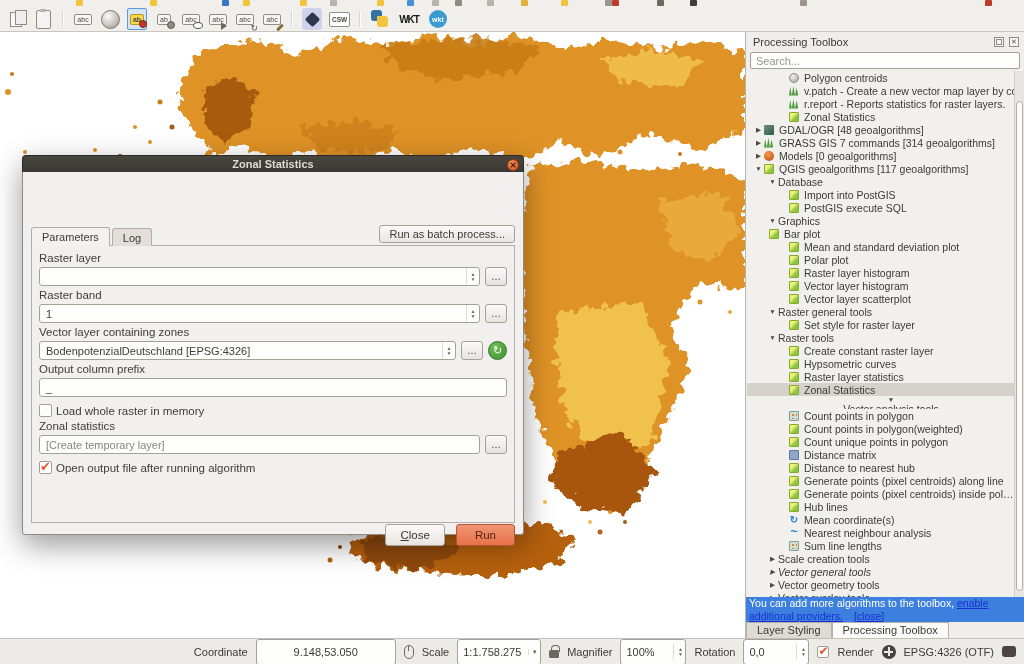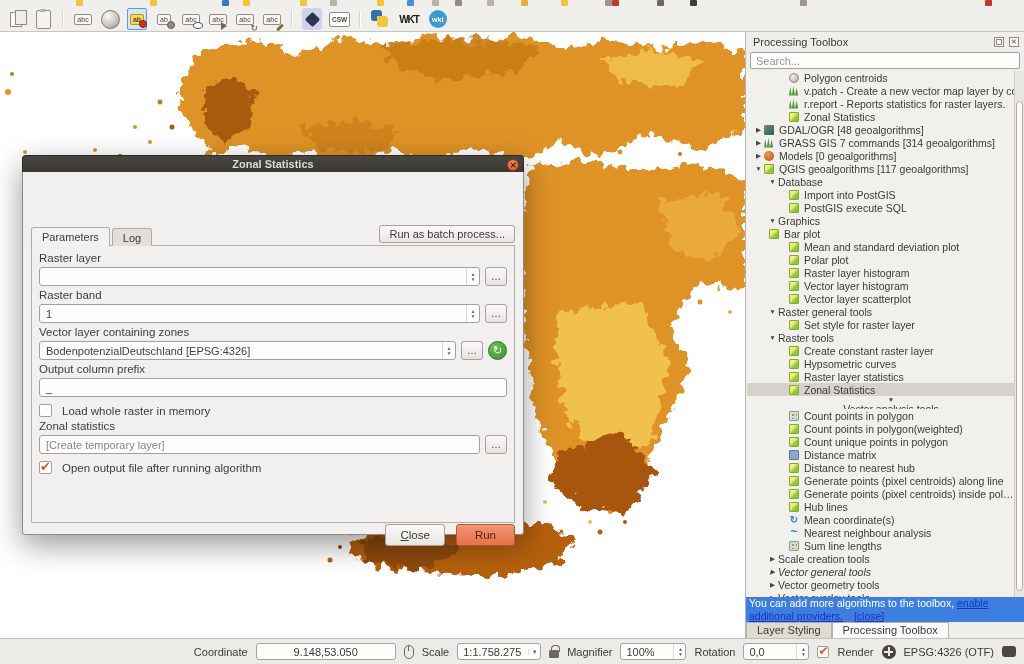--- a/index.html
+++ b/index.html
@@ -118,40 +118,40 @@
   .spinbox { width:13px; height:17px; display:flex; flex-direction:column; align-items:center;
     justify-content:center; color:#6b6862; font-size:5px; line-height:4.5px; border-left:1px solid #dedbd6;
     margin-right:-6px; }
   .spinbox::before { content:"▲"; } .spinbox::after { content:"▼"; }
   .dots-btn { width:22px; height:19px; background:linear-gradient(#fbfaf9,#e6e3df); border:1px solid #a6a29b;
     border-radius:3px; font-size:10px; line-height:16px; text-align:center; color:#4a4844; flex:none; }
   .btn-refresh { width:19px; height:19px; border-radius:50%; flex:none;
     background:radial-gradient(circle at 35% 30%,#6cbf58,#3f9033); border:1px solid #2e7526;
     color:#fff; font-size:11px; line-height:17px; text-align:center; }
   .btn-refresh::before { content:"↻"; }
-  .cbrow { display:flex; align-items:center; gap:10px; margin:7px 0 2px; }
+  .cbrow { display:flex; align-items:center; gap:4px; margin:7px 0 2px; }
   .cb { width:13px; height:13px; background:#fdfdfc; border:1px solid #a3a09a; border-radius:2px; position:relative; flex:none; }
   .cb.checked::after { content:"✔"; position:absolute; left:0px; top:-3px; font-size:13px; color:#e4572e; }
   .cblabel { font-size:11.5px; color:#3f3d39; }
   .placeholder { color:#8a8680; }
   #dlg-progress { position:absolute; left:8px; right:8px; top:331px; height:15px; background:#e6e4e0;
     border:1px solid #b2aea8; border-radius:8px; overflow:hidden; }
   #dlg-progress .chunk { position:absolute; left:0; top:0; bottom:0; width:6px; background:#e8643c; border-radius:8px 0 0 8px; }
   #dlg-progress .ptext { width:100%; text-align:center; font-size:10px; line-height:13px; color:#4a4844; }
   #dlg-buttons { position:absolute; right:8px; top:352px; display:flex; gap:11px; }
   .dbtn { height:22px; font-size:11.5px; border-radius:3px; padding:0 14px; display:flex; align-items:center; }
   #btn-close { background:linear-gradient(#fbfaf9,#e8e5e1); border:1px solid #a6a29b; color:#3a3a36; }
   #btn-close span::first-letter { text-decoration:underline; }
   #btn-run { background:linear-gradient(#f09472,#e8724c); border:1px solid #b85538; color:#59250f; padding:0 18px; }
 
   
   #statusbar { position:absolute; top:638px; left:0; width:1024px; height:26px; background:#edebe7;
     border-top:1px solid #c3bfb9; display:flex; align-items:center; justify-content:flex-end;
     gap:8px; padding:0 8px; font-size:11px; color:#3a3a36; }
-  .sb-input { height:17px; background:#fdfdfc; border:1px solid #a5a19a; border-radius:3px;
+  .sb-input { height:26px; background:#fdfdfc; border:1px solid #a5a19a; border-radius:3px;
     font-size:11px; display:flex; align-items:center; padding:0 5px; color:#3a3a36; }
   #coord-input { width:140px; justify-content:center; }
   #scale-combo { width:84px; } #scale-combo .val { flex:1; }
   .dd-arrow { width:12px; text-align:center; font-size:6px; color:#6b6862; border-left:1px solid #dedbd6; margin-right:-5px; }
   #mag-input, #rot-input { width:66px; } #mag-input .val, #rot-input .val { flex:1; }
   .sb-input .spinbox { height:15px; }
   .icon-mouse { width:10px; height:14px; border:1.5px solid #6b6862; border-radius:5px; position:relative; }
   .icon-mouse::before { content:""; position:absolute; left:50%; top:0; width:1.5px; height:5px; background:#6b6862; margin-left:-0.75px; }
   .icon-lock { width:10px; height:8px; background:#6b6862; border-radius:1.5px; position:relative; margin-top:4px; }
   .icon-lock::before { content:""; position:absolute; top:-5px; left:1.5px; width:7px; height:6px;

